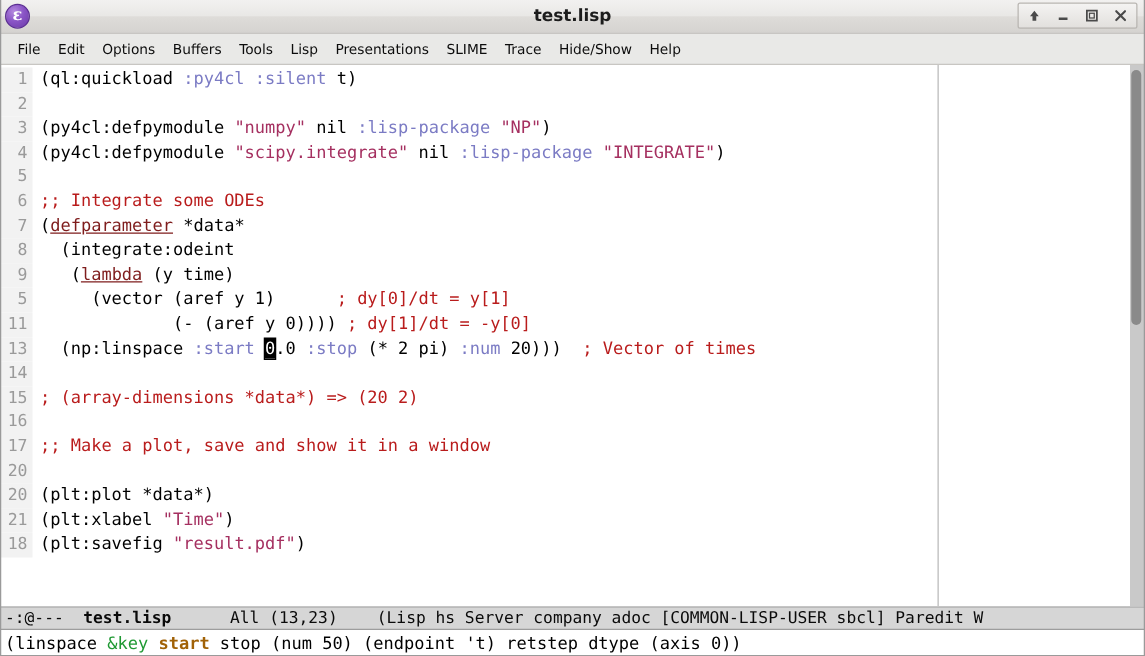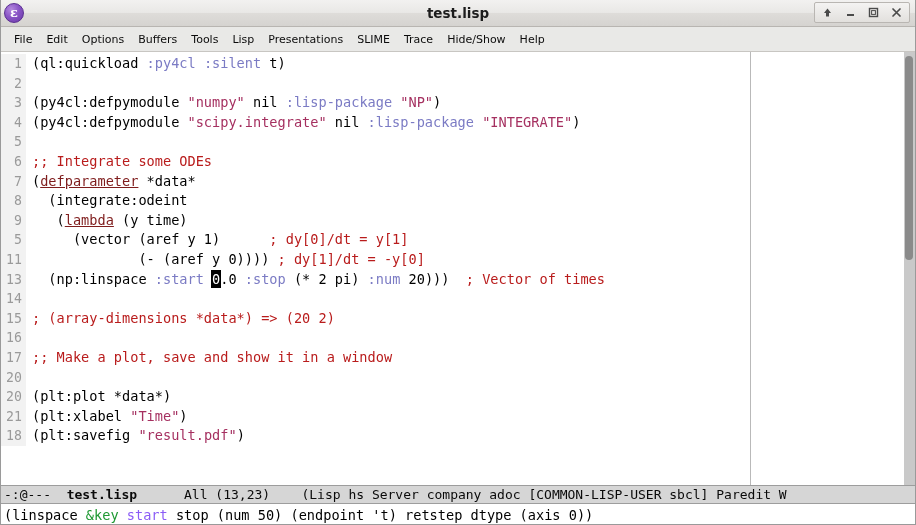--- a/index.html
+++ b/index.html
@@ -231,21 +231,21 @@
     display: flex;
     align-items: center;
     padding-left: 4px;
     font-family: "DejaVu Sans Mono", monospace;
     font-size: 13.6px;
     color: #000000;
     white-space: pre;
     box-sizing: border-box;
   }
   .e-key  { color: #1f9933; }
-  .e-bold { font-weight: normal; color:#8b5cf6; }
+  .e-bold { font-weight: bold; color:#a16207; }
 
   
   #app::after {
     content: "";
     position: absolute;
     top:0; left:0; right:0; bottom:0;
     border: 1px solid #9a9a9a;
     border-top: none;
     pointer-events: none;
   }

